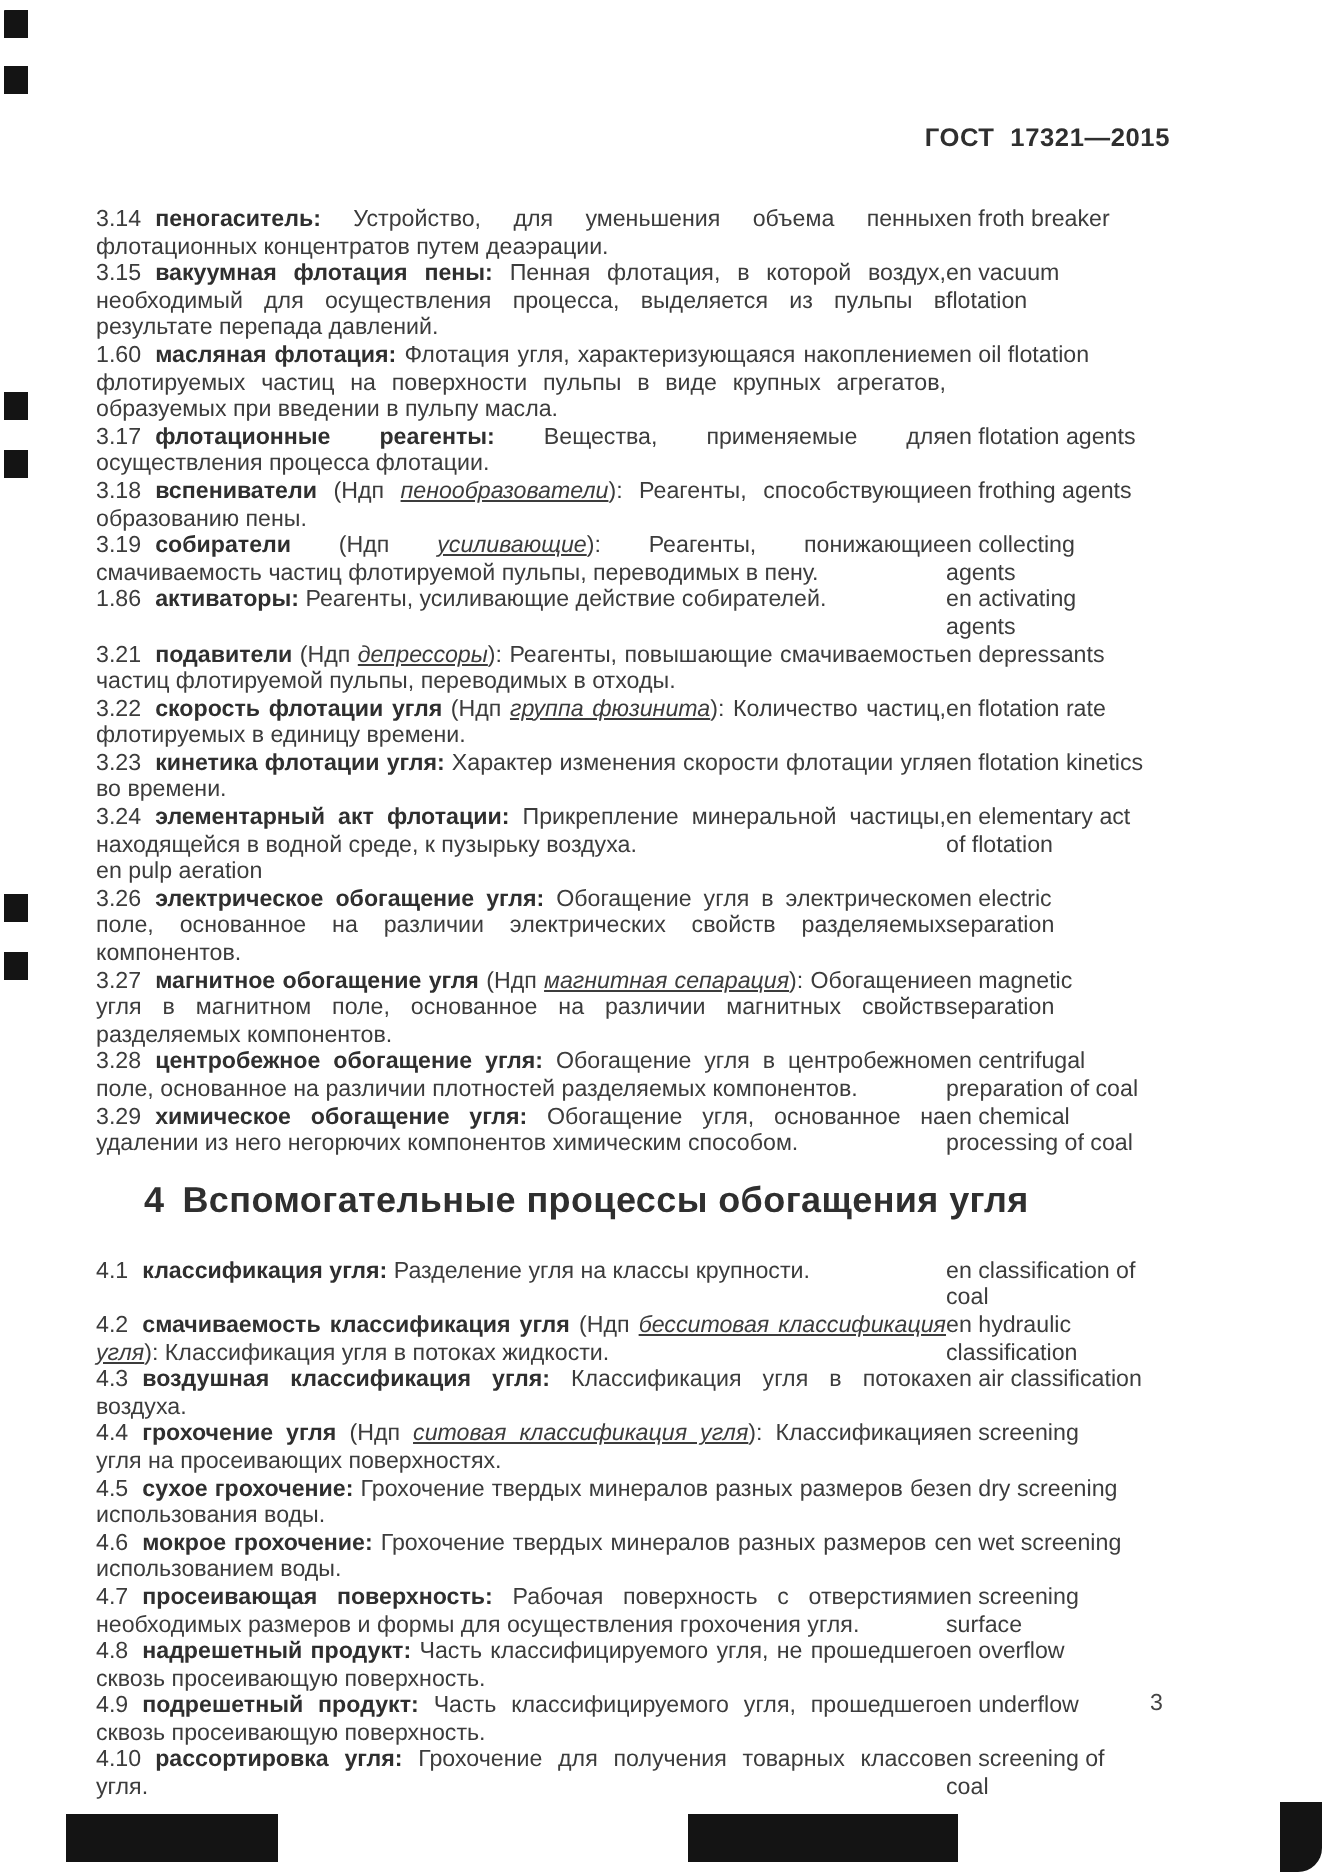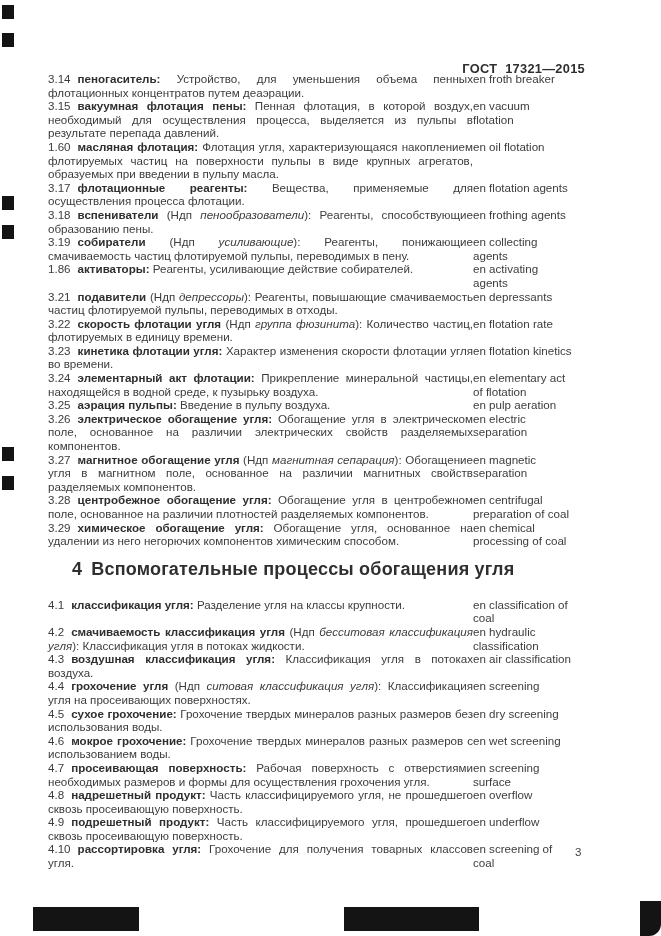--- a/index.html
+++ b/index.html
@@ -5,29 +5,29 @@
   html,body{margin:0;padding:0;background:#ffffff;}
   .page{
     position:relative;width:661px;height:936px;background:#ffffff;
     font-family:"Liberation Sans","DejaVu Sans",sans-serif;color:#3c3c3c;overflow:hidden;border-radius:12px;
   }
   .doc-header{
     position:absolute;top:61px;right:76px;
     font-weight:bold;font-size:12.8px;color:#2f2f2f;
     word-spacing:4px;letter-spacing:.3px;white-space:nowrap;
   }
-  .content{position:absolute;left:48px;top:72px;width:585px;}
+  .content{position:absolute;left:48px;top:103px;width:585px;}
   .entry{display:flex;align-items:flex-start;}
   .ru{
     margin:0;width:425px;text-align:justify;
     font-size:11.6px;line-height:13.6px;
   }
   .num{margin-right:7px;}
   .term{color:#2f2f2f;}
-  .alt{font-style:italic;}
+  .alt{font-style:italic;text-decoration:underline;}
   .en{
     width:145px;flex:0 0 auto;
     font-size:11.6px;line-height:13.6px;
   }
   .en-line{white-space:nowrap;}
   .section-heading{
     margin:11px 0 18px 24px;
     font-size:18px;font-weight:bold;color:#2f2f2f;letter-spacing:.2px;
   }
   .sec-num{margin-right:9px;}
@@ -118,21 +118,20 @@
           </div>
         </div>
         <div class="entry">
           <p class="ru" lang="ru"><span class="num">3.24</span><b class="term">элементарный акт флотации:</b> Прикрепление минеральной частицы, находящейся в водной среде, к пузырьку воздуха.</p>
           <div class="en">
             <div class="en-line">en elementary act</div>
             <div class="en-line">of flotation</div>
           </div>
         </div>
         <div class="entry">
-          <p class="ru" lang="ru"><span class="num">3.25</span><b class="term">аэрация пульпы:</b> Введение в пульпу воздуха.</p>
           <div class="en">
             <div class="en-line">en pulp aeration</div>
           </div>
         </div>
         <div class="entry">
           <p class="ru" lang="ru"><span class="num">3.26</span><b class="term">электрическое обогащение угля:</b> Обогащение угля в электрическом поле, основанное на различии электрических свойств разделяемых компонентов.</p>
           <div class="en">
             <div class="en-line">en electric</div>
             <div class="en-line">separation</div>
           </div>

